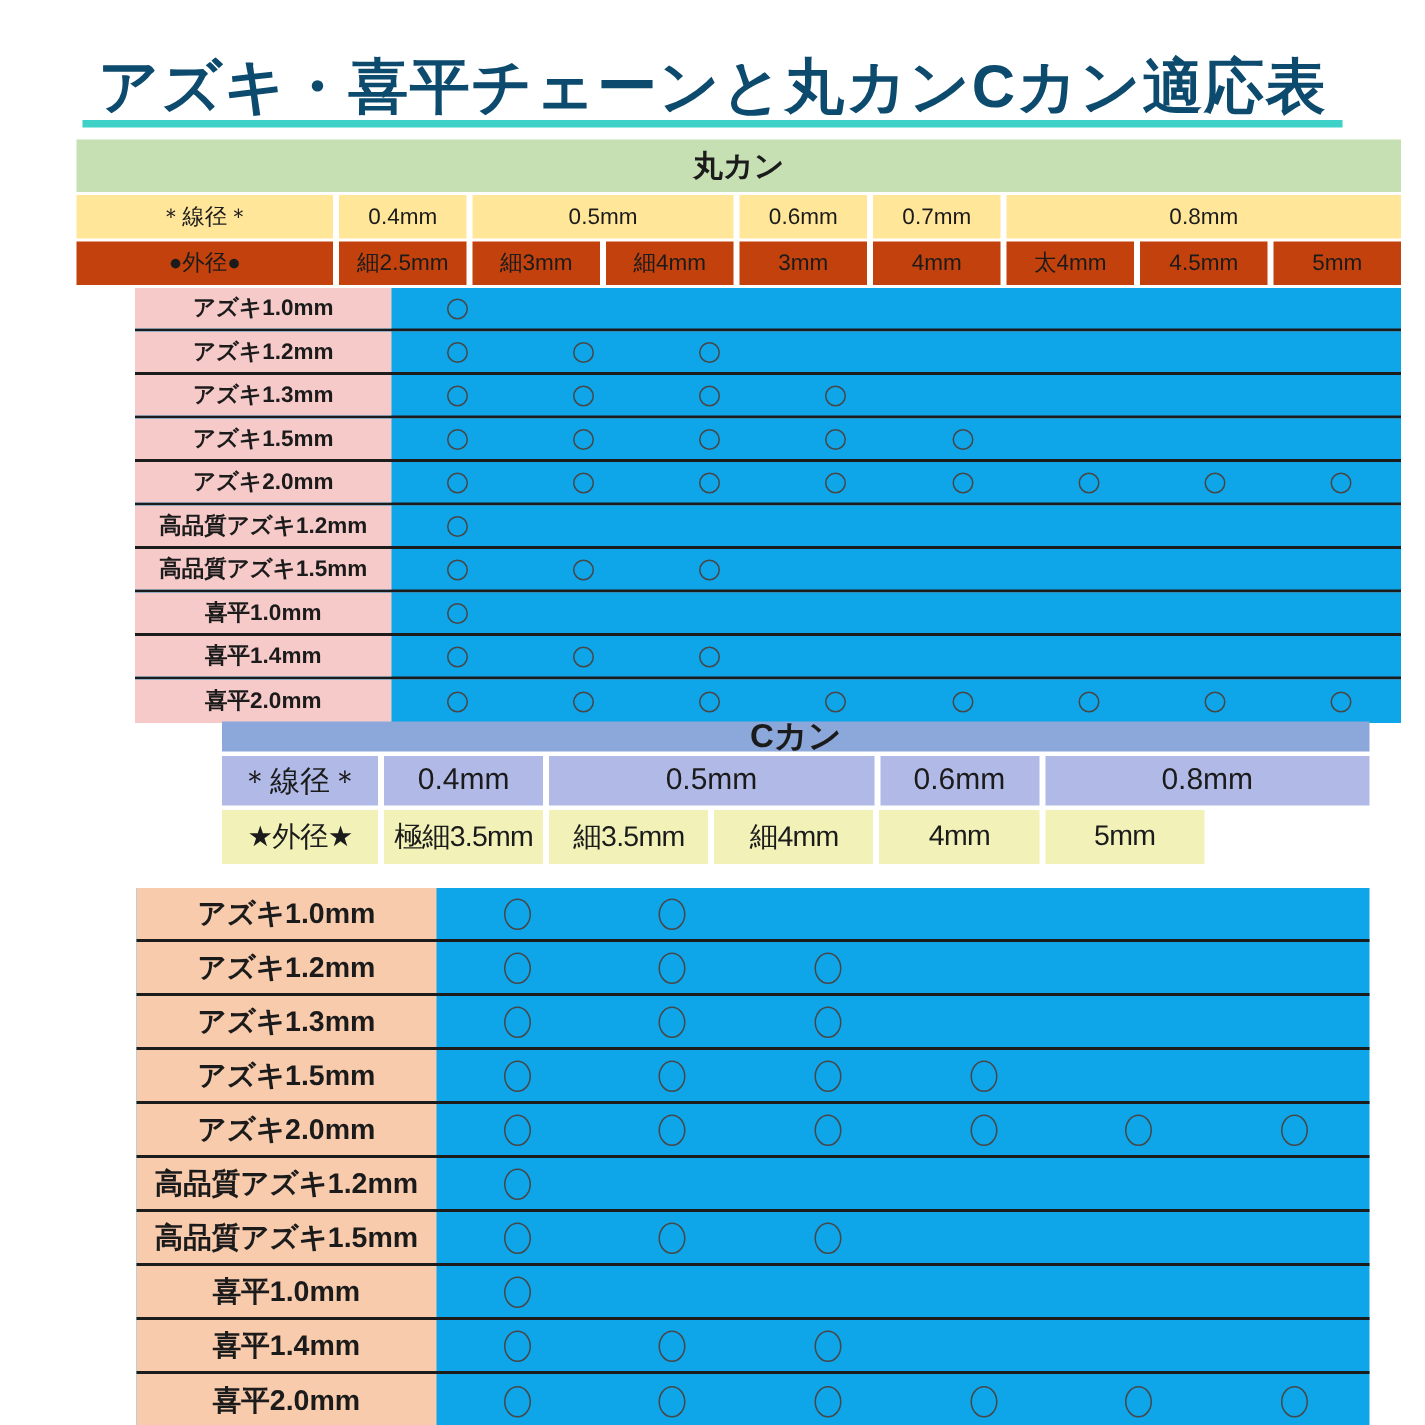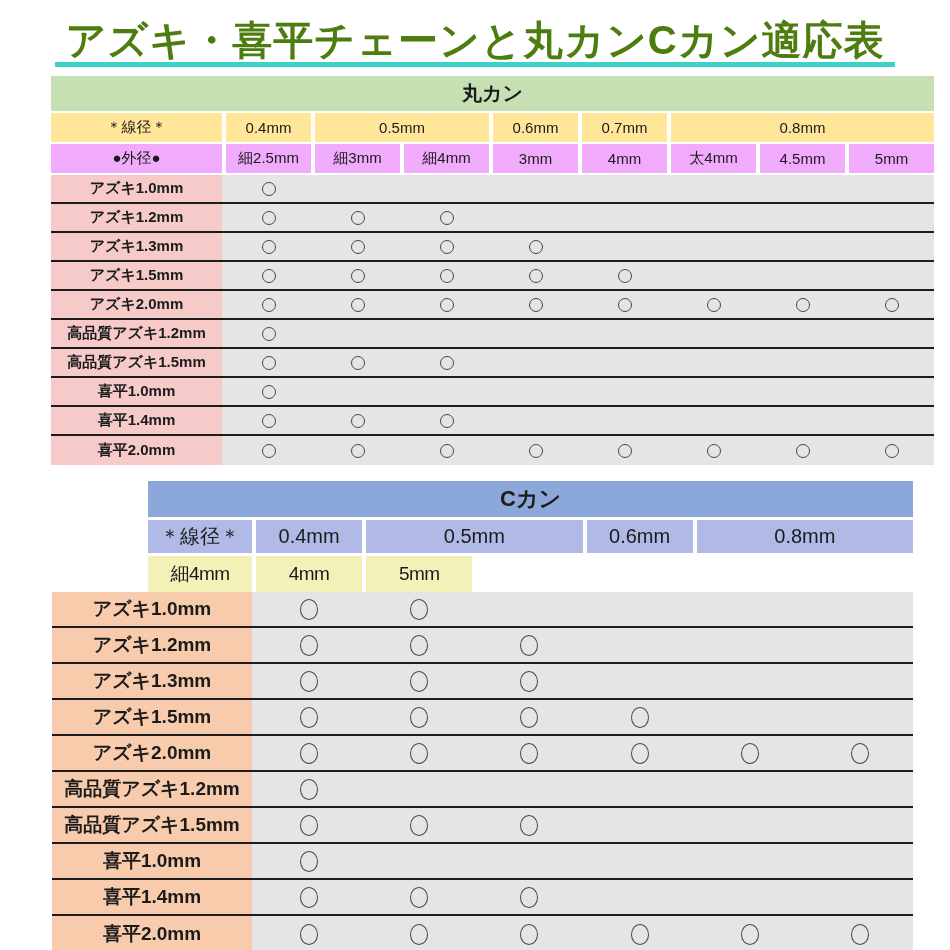--- a/index.html
+++ b/index.html
@@ -3,45 +3,45 @@
 <meta charset="utf-8">
 <style>
   html,body{margin:0;padding:0;background:#ffffff;}
   .page{
     position:relative;width:950px;height:950px;background:#ffffff;overflow:hidden;
     font-family:"Liberation Sans","DejaVu Sans",sans-serif;color:#1b1b1b;
   }
   
   .title-wrap{position:absolute;top:18px;left:0;width:950px;text-align:center;}
   .page-title{
-    display:inline-block;margin:0;font-size:40px;font-weight:bold;color:#4d7c0f;
+    display:inline-block;margin:18px;font-size:40px;font-weight:bold;color:#0c4a6e;
     letter-spacing:1px;padding:0 10px 0 10px;border-bottom:5px solid #3ed1c8;line-height:1.1;
   }
   
   .caption{display:flex;align-items:center;justify-content:center;font-weight:bold;}
   .hdr-grid{display:grid;}
   .hdr-cell{display:flex;align-items:center;justify-content:center;font-weight:normal;white-space:nowrap;}
-  .body-row{display:grid;background:#e5e5e5;}
+  .body-row{display:grid;background:#0ea5e9;margin-left:39px;}
   .row-label{display:flex;align-items:center;justify-content:center;font-weight:bold;white-space:nowrap;}
   .mark-cell{display:flex;align-items:center;justify-content:center;}
   .ring{display:inline-block;border-radius:50%;box-sizing:border-box;}
   
-  .t1{position:absolute;left:51px;top:76px;width:883px;}
+  .t1{position:absolute;left:51px;top:93px;width:883px;}
   .t1 .caption{height:35px;background:#c6e0b4;font-size:20px;margin-bottom:2px;}
   .t1 .hdr-grid{grid-template-columns:171px repeat(8,1fr);column-gap:4px;margin-bottom:2px;}
   .t1 .hdr-cell{height:29px;font-size:15px;}
   .t1 .wire .hdr-cell{background:#ffe699;}
-  .t1 .outer .hdr-cell{background:#f0abfc;}
+  .t1 .outer .hdr-cell{background:#c2410c;}
   .t1 .body-row{grid-template-columns:171px repeat(8,1fr);column-gap:4px;height:29px;box-sizing:border-box;}
   .t1 .body-row:not(:last-child){border-bottom:2px solid #1c1c1c;}
   .t1 .row-label{background:#f7caca;font-size:15px;}
   .t1 .ring{width:14px;height:14px;border:1.6px solid #474747;}
   
   .t2h{position:absolute;left:148px;top:481px;width:765px;}
-  .t2h .caption{height:36px;background:#8ca7d9;font-size:22px;margin-bottom:3px;}
+  .t2h .caption{height:20px;background:#8ca7d9;font-size:22px;margin-bottom:3px;}
   .t2h .hdr-grid{grid-template-columns:104px repeat(6,1fr);column-gap:4px;margin-bottom:3px;}
   .t2h .wire .hdr-cell{height:33px;background:#b1bae7;font-size:20px;}
   .t2h .outer .hdr-cell{height:36px;background:#f2f2b8;font-size:19px;letter-spacing:-0.5px;}
   
   .t2b{position:absolute;left:52px;top:592px;width:861px;}
   .t2b .body-row{grid-template-columns:200px repeat(6,1fr);column-gap:4px;height:36px;box-sizing:border-box;}
   .t2b .body-row:not(:last-child){border-bottom:2px solid #1c1c1c;}
   .t2b .row-label{background:#f8cbad;font-size:19px;}
   .t2b .ring{width:18px;height:21px;border:1.8px solid #474747;}
 </style>
@@ -266,20 +266,23 @@
   <section class="t2h">
     <div class="caption">Cカン</div>
     <div class="hdr-grid wire">
         <div class="hdr-cell">＊線径＊</div>
         <div class="hdr-cell" style="grid-column: span 1;">0.4mm</div>
         <div class="hdr-cell" style="grid-column: span 2;">0.5mm</div>
         <div class="hdr-cell" style="grid-column: span 1;">0.6mm</div>
         <div class="hdr-cell" style="grid-column: span 2;">0.8mm</div>
       </div>
     <div class="hdr-grid outer">
+        <div class="hdr-cell">★外径★</div>
+        <div class="hdr-cell">極細3.5mm</div>
+        <div class="hdr-cell">細3.5mm</div>
         <div class="hdr-cell">細4mm</div>
         <div class="hdr-cell">4mm</div>
         <div class="hdr-cell">5mm</div>
       </div>
   </section>
 
   <section class="t2b">
       <div class="body-row">
         <div class="row-label">アズキ1.0mm</div>
         <div class="mark-cell">

